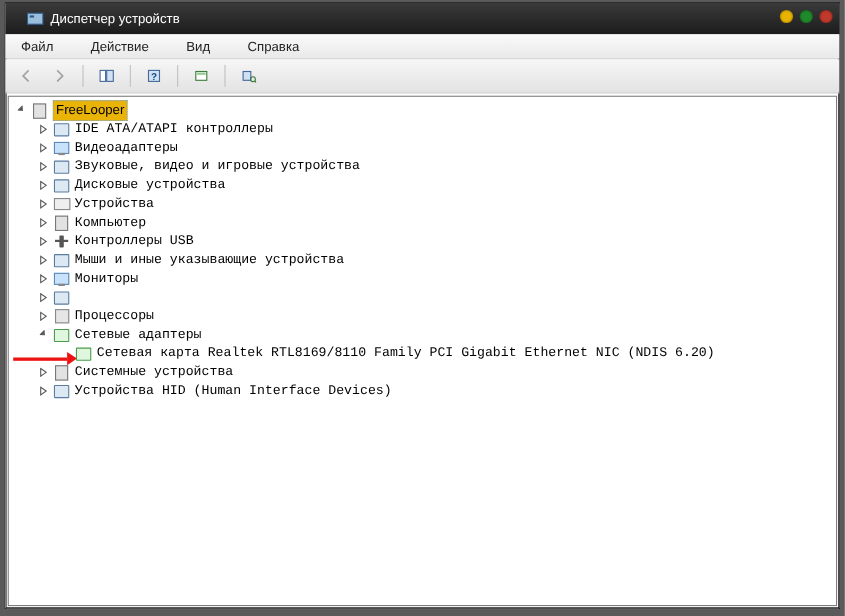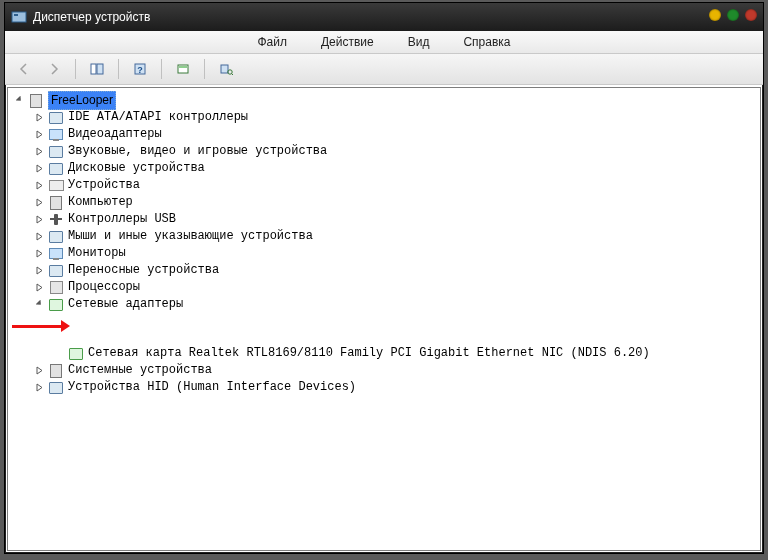--- a/index.html
+++ b/index.html
@@ -1,46 +1,46 @@
 <!DOCTYPE html>
 <html><head>
 <meta charset="utf-8">
 <style>
   html, body { margin:0; padding:0; font-family:"Segoe UI",Tahoma,Arial,sans-serif; font-size:12px; }
   body { background:#5a5a5a; width:768px; height:560px; overflow:hidden; display:flex; justify-content:center; align-items:flex-start; }
   .window { width:758px; margin-top:2px; background:#fff; border:1px solid #000; box-shadow:0 0 0 1px #222 inset; display:flex; flex-direction:column; height:550px; }
-  .titlebar { background:linear-gradient(#3a3a3a,#1c1c1c); color:#fff; height:28px; display:flex; align-items:center; padding:0 6px; position:relative; }
+  .titlebar { background:linear-gradient(#3a3a3a,#1c1c1c); color:#fff; height:28px; display:flex; align-items:center; padding:0 19px; position:relative; }
   .titlebar .sysicon { width:16px; height:16px; margin-right:6px; display:inline-flex; align-items:center; justify-content:center; }
   .titlebar .title { font-size:12px; }
   .winbtns { position:absolute; right:6px; top:6px; display:flex; gap:6px; }
   .winbtns div { width:12px; height:12px; border-radius:50%; box-shadow:inset 0 0 2px rgba(0,0,0,.6); }
   .btn-min { background:#e8b400; }
   .btn-max { background:#1f8a2b; }
   .btn-close { background:#c0392b; }
 
-  .menubar { background:linear-gradient(#fafafa,#e9e9e9); border-bottom:1px solid #c9c9c9; height:22px; display:flex; align-items:center; padding:0 6px; gap:18px;justify-content:center; }
+  .menubar { background:linear-gradient(#fafafa,#e9e9e9); border-bottom:1px solid #c9c9c9; height:22px; display:flex; align-items:center; padding:0 6px; gap:18px; }
   .menubar span { padding:2px 8px; color:#222; cursor:default; }
 
   .toolbar { background:linear-gradient(#f6f6f6,#e3e3e3); border-bottom:1px solid #c9c9c9; height:30px; display:flex; align-items:center; padding:0 6px; gap:4px; }
   .tbtn { width:24px; height:22px; border:1px solid transparent; display:flex; align-items:center; justify-content:center; border-radius:2px; }
   .tsep { width:1px; height:20px; background:#c0c0c0; margin:0 4px; }
   .disabled { opacity:.4; }
 
   .content { flex:1; display:flex; background:#fff; border:1px solid #7d7d7d; margin:2px; overflow:hidden; position:relative; }
   .tree { padding:4px 0 4px 6px; line-height:17px; white-space:nowrap; position:relative; }
 
   .node { display:flex; align-items:center; height:17px; }
   .exp { width:12px; height:12px; display:inline-flex; align-items:center; justify-content:center; margin-right:2px; }
   .exp svg { width:9px; height:9px; }
   .ic { width:16px; height:16px; display:inline-flex; align-items:center; justify-content:center; margin-right:4px; }
   .lbl { color:#000; }
-  .root { background:#3b82f6; border:1px dotted #7aa7d7; padding:0 2px; display:inline-block; }
+  .root { background:#eab308; border:1px dotted #7aa7d7; padding:0 2px; display:inline-block; }
 
   .children { margin-left:20px;font-family:Liberation Mono, monospace; }
-  .sub { margin-left:20px;margin-top:32px; }
+  .sub { margin-left:20px; }
 
   .redarrow { position:absolute; width:58px; height:10px; pointer-events:none; display:flex; align-items:center; }
   .redarrow .shaft { flex:1; height:3px; background:#e11; }
   .redarrow .head { width:0; height:0; border-left:9px solid #e11; border-top:6px solid transparent; border-bottom:6px solid transparent; }
 
   
   .devbox { width:12px; height:10px; background:#dce9f2; border:1px solid #5a7ca0; border-radius:1px; }
   .netbox { width:12px; height:10px; background:#dff6df; border:1px solid #4a9c4a; border-radius:1px; }
   .cpubox { width:11px; height:11px; background:#e6e6e6; border:1px solid #888; }
   .monbox { width:12px; height:9px; background:#c9e2fb; border:1px solid #5e8ab6; position:relative; }
@@ -241,21 +241,20 @@
           </div>
         <div class="node">
             <span class="exp">
               <svg viewBox="0 0 9 9">
                 <path d="M1 1 L6 4.5 L1 8 Z" fill="#fff" stroke="#595959"></path>
               </svg>
             </span>
             <span class="ic">
               <span class="devbox"></span>
             </span>
-            <span class="lbl">Переносные устройства</span>
           </div>
         <div class="node">
             <span class="exp">
               <svg viewBox="0 0 9 9">
                 <path d="M1 1 L6 4.5 L1 8 Z" fill="#fff" stroke="#595959"></path>
               </svg>
             </span>
             <span class="ic">
               <span class="cpubox"></span>
             </span>

